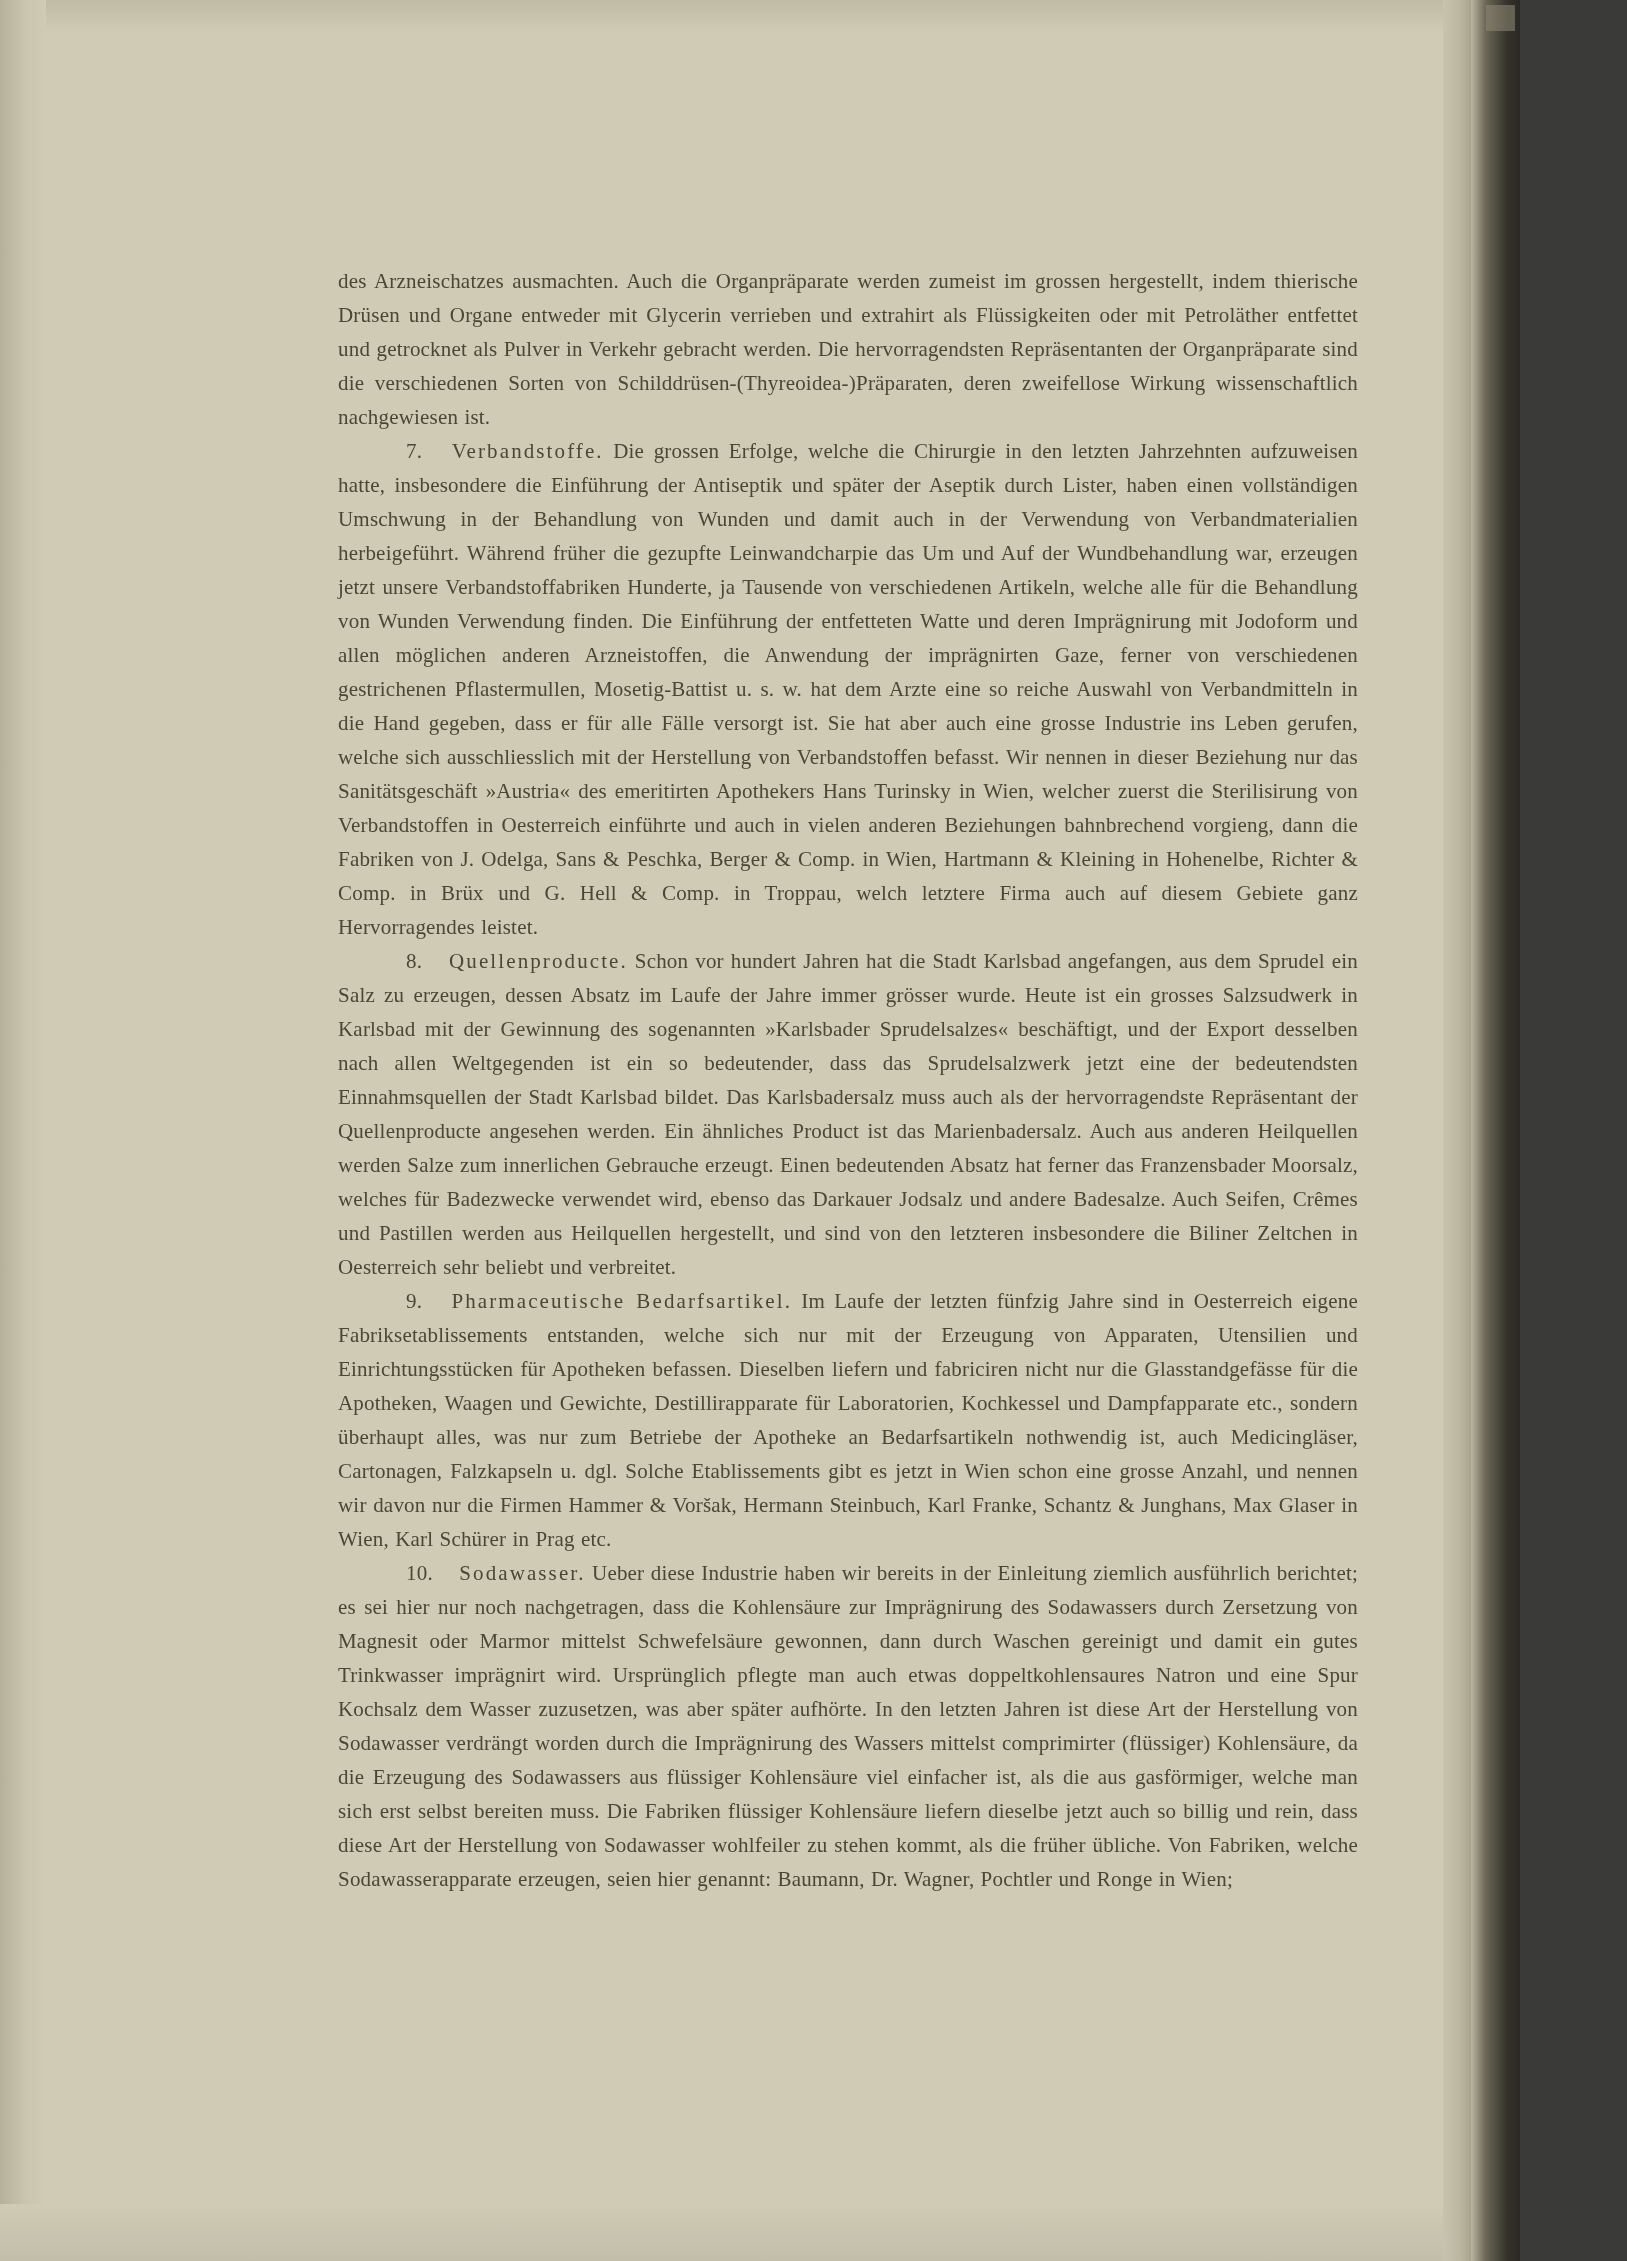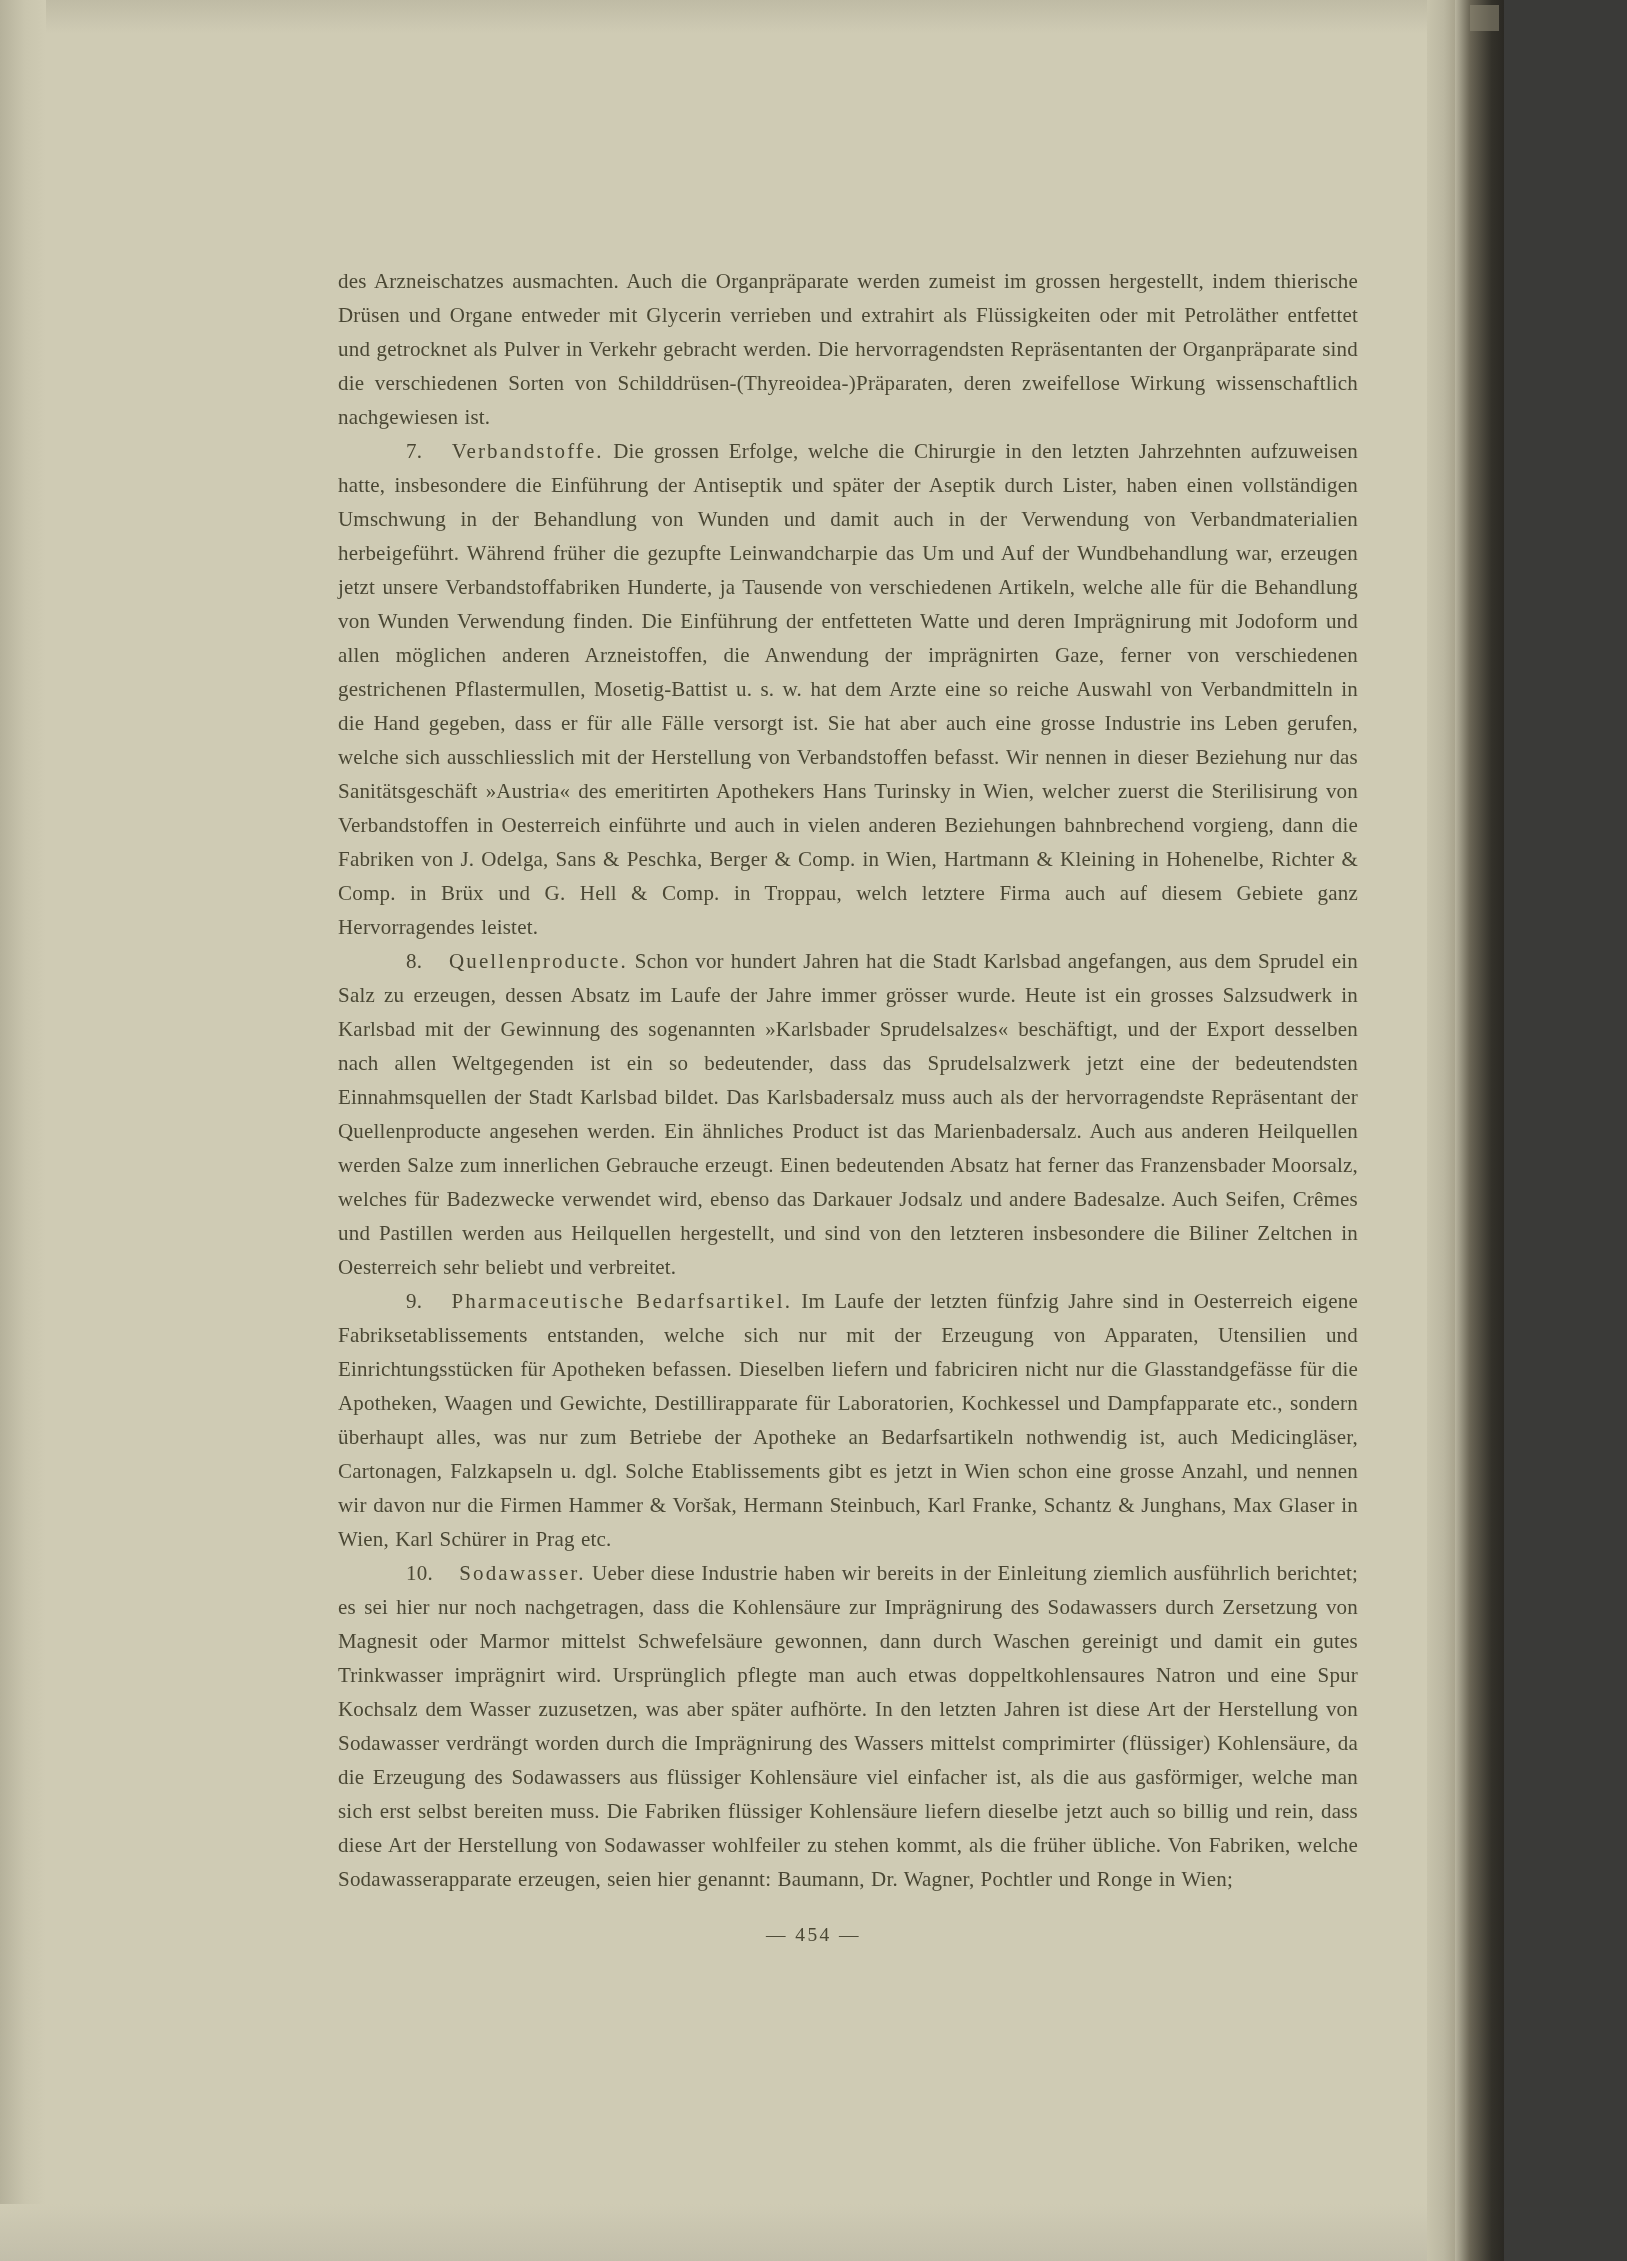--- a/index.html
+++ b/index.html
@@ -7,20 +7,21 @@
     padding: 0;
     background: #3a3a38;
   }
   .page {
     position: relative;
     width: 1504px;
     height: 2261px;
     background: #cfcbb4;
     overflow: hidden;
     font-family: "Liberation Serif", serif;
+    padding-left: 16px;
   }
   
   .binding {
     position: absolute;
     top: 0;
     right: 0;
     width: 49px;
     height: 100%;
     background: linear-gradient(to right, #b9b5a0 0%, #6b6656 30%, #33312a 75%, #2a2823 100%);
   }
@@ -114,15 +115,14 @@
   <div class="corner-mark"></div>
 
   <div class="textblock">
     <p class="para">des Arzneischatzes ausmachten. Auch die Organpräparate werden zumeist im grossen hergestellt, indem thierische Drüsen und Organe entweder mit Glycerin verrieben und extrahirt als Flüssigkeiten oder mit Petroläther entfettet und getrocknet als Pulver in Verkehr gebracht werden. Die hervorragendsten Repräsentanten der Organpräparate sind die verschiedenen Sorten von Schilddrüsen-(Thyreoidea-)Präparaten, deren zweifellose Wirkung wissenschaftlich nachgewiesen ist.</p>
     <p class="para indent">7. <span class="sp">Verbandstoffe.</span> Die grossen Erfolge, welche die Chirurgie in den letzten Jahrzehnten aufzuweisen hatte, insbesondere die Einführung der Antiseptik und später der Aseptik durch Lister, haben einen vollständigen Umschwung in der Behandlung von Wunden und damit auch in der Verwendung von Verbandmaterialien herbeigeführt. Während früher die gezupfte Leinwandcharpie das Um und Auf der Wundbehandlung war, erzeugen jetzt unsere Verbandstoffabriken Hunderte, ja Tausende von verschiedenen Artikeln, welche alle für die Behandlung von Wunden Verwendung finden. Die Einführung der entfetteten Watte und deren Imprägnirung mit Jodoform und allen möglichen anderen Arzneistoffen, die Anwendung der imprägnirten Gaze, ferner von verschiedenen gestrichenen Pflastermullen, Mosetig-Battist u. s. w. hat dem Arzte eine so reiche Auswahl von Verbandmitteln in die Hand gegeben, dass er für alle Fälle versorgt ist. Sie hat aber auch eine grosse Industrie ins Leben gerufen, welche sich ausschliesslich mit der Herstellung von Verbandstoffen befasst. Wir nennen in dieser Beziehung nur das Sanitätsgeschäft »Austria« des emeritirten Apothekers Hans Turinsky in Wien, welcher zuerst die Sterilisirung von Verbandstoffen in Oesterreich einführte und auch in vielen anderen Beziehungen bahnbrechend vorgieng, dann die Fabriken von J. Odelga, Sans &amp; Peschka, Berger &amp; Comp. in Wien, Hartmann &amp; Kleining in Hohenelbe, Richter &amp; Comp. in Brüx und G. Hell &amp; Comp. in Troppau, welch letztere Firma auch auf diesem Gebiete ganz Hervorragendes leistet.</p>
     <p class="para indent">8. <span class="sp">Quellenproducte.</span> Schon vor hundert Jahren hat die Stadt Karlsbad angefangen, aus dem Sprudel ein Salz zu erzeugen, dessen Absatz im Laufe der Jahre immer grösser wurde. Heute ist ein grosses Salzsudwerk in Karlsbad mit der Gewinnung des sogenannten »Karlsbader Sprudelsalzes« beschäftigt, und der Export desselben nach allen Weltgegenden ist ein so bedeutender, dass das Sprudelsalzwerk jetzt eine der bedeutendsten Einnahmsquellen der Stadt Karlsbad bildet. Das Karlsbadersalz muss auch als der hervorragendste Repräsentant der Quellenproducte angesehen werden. Ein ähnliches Product ist das Marienbadersalz. Auch aus anderen Heilquellen werden Salze zum innerlichen Gebrauche erzeugt. Einen bedeutenden Absatz hat ferner das Franzensbader Moorsalz, welches für Badezwecke verwendet wird, ebenso das Darkauer Jodsalz und andere Badesalze. Auch Seifen, Crêmes und Pastillen werden aus Heilquellen hergestellt, und sind von den letzteren insbesondere die Biliner Zeltchen in Oesterreich sehr beliebt und verbreitet.</p>
     <p class="para indent">9. <span class="sp">Pharmaceutische Bedarfsartikel.</span> Im Laufe der letzten fünfzig Jahre sind in Oesterreich eigene Fabriksetablissements entstanden, welche sich nur mit der Erzeugung von Apparaten, Utensilien und Einrichtungsstücken für Apotheken befassen. Dieselben liefern und fabriciren nicht nur die Glasstandgefässe für die Apotheken, Waagen und Gewichte, Destillirapparate für Laboratorien, Kochkessel und Dampfapparate etc., sondern überhaupt alles, was nur zum Betriebe der Apotheke an Bedarfsartikeln nothwendig ist, auch Medicingläser, Cartonagen, Falzkapseln u. dgl. Solche Etablissements gibt es jetzt in Wien schon eine grosse Anzahl, und nennen wir davon nur die Firmen Hammer &amp; Voršak, Hermann Steinbuch, Karl Franke, Schantz &amp; Junghans, Max Glaser in Wien, Karl Schürer in Prag etc.</p>
     <p class="para indent">10. <span class="sp">Sodawasser.</span> Ueber diese Industrie haben wir bereits in der Einleitung ziemlich ausführlich berichtet; es sei hier nur noch nachgetragen, dass die Kohlensäure zur Imprägnirung des Sodawassers durch Zersetzung von Magnesit oder Marmor mittelst Schwefelsäure gewonnen, dann durch Waschen gereinigt und damit ein gutes Trinkwasser imprägnirt wird. Ursprünglich pflegte man auch etwas doppeltkohlensaures Natron und eine Spur Kochsalz dem Wasser zuzusetzen, was aber später aufhörte. In den letzten Jahren ist diese Art der Herstellung von Sodawasser verdrängt worden durch die Imprägnirung des Wassers mittelst comprimirter (flüssiger) Kohlensäure, da die Erzeugung des Sodawassers aus flüssiger Kohlensäure viel einfacher ist, als die aus gasförmiger, welche man sich erst selbst bereiten muss. Die Fabriken flüssiger Kohlensäure liefern dieselbe jetzt auch so billig und rein, dass diese Art der Herstellung von Sodawasser wohlfeiler zu stehen kommt, als die früher übliche. Von Fabriken, welche Sodawasserapparate erzeugen, seien hier genannt: Baumann, Dr. Wagner, Pochtler und Ronge in Wien;</p>
   </div>
 
-  <div class="pagenum">— 454 —</div>
 </div>
 
 
 </body></html>

